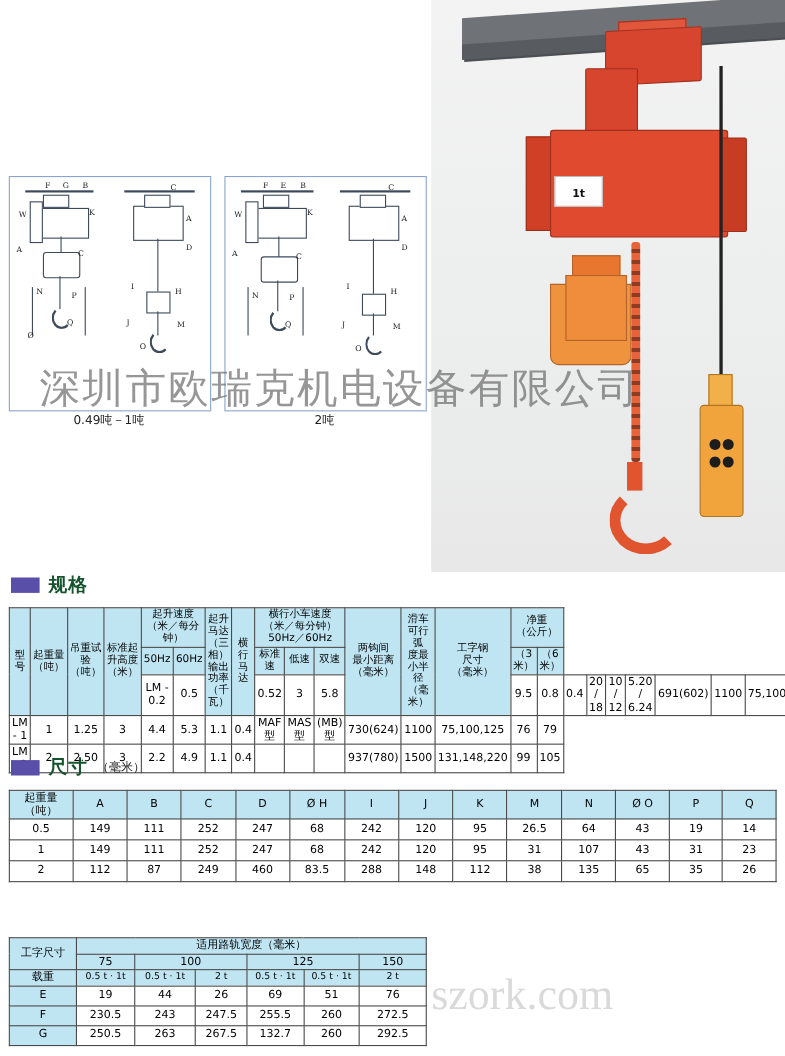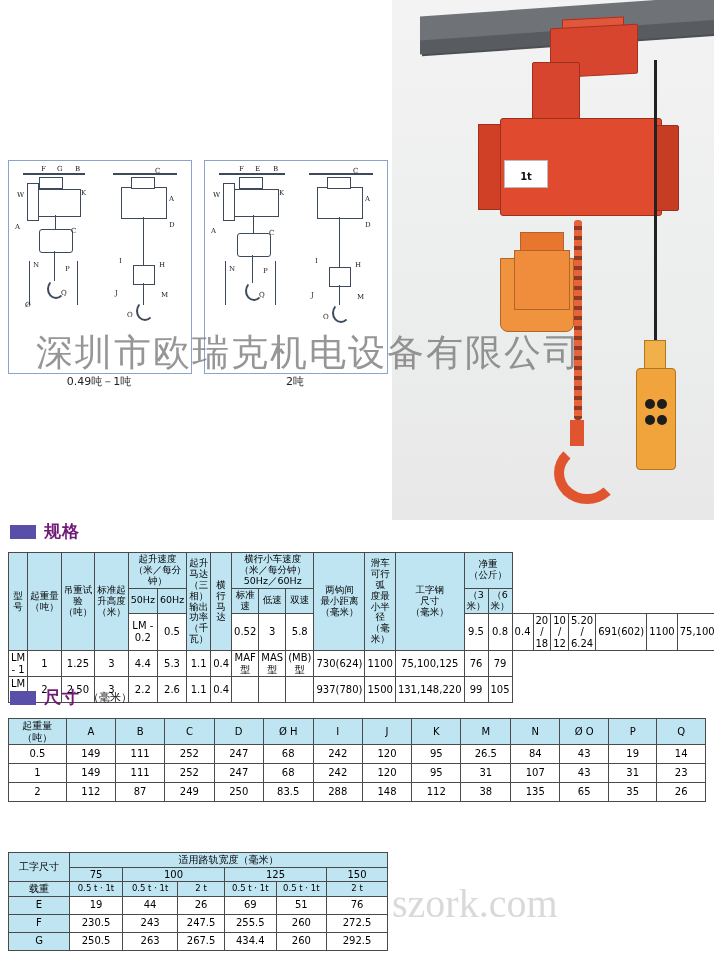--- a/index.html
+++ b/index.html
@@ -130,21 +130,21 @@
   }
   .wm2{
     position:absolute;left:392px;top:880px;
     font-size:40px;color:#d3d3d3;opacity:.85;
     font-family:"Liberation Serif",serif;
     pointer-events:none;
   }
   
   .sec{position:absolute;display:flex;align-items:center;gap:8px;}
   .sec .mark{width:26px;height:14px;background:#5a4fa8;}
-  .sec .t{font-size:17px;font-weight:bold;color:#701a75;letter-spacing:1px;}
+  .sec .t{font-size:17px;font-weight:bold;color:#14532d;letter-spacing:1px;}
   .sec .sub{font-size:11px;color:#222;font-weight:normal;}
   
   table{border-collapse:collapse;position:absolute;font-size:10px;}
   table th,table td{
     border:1px solid #4a4a4a;text-align:center;padding:1px 2px;
     font-family:"DejaVu Sans","Liberation Sans",sans-serif;
     line-height:1.15;
   }
   table th{background:#bfe5f3;font-weight:normal;margin-top:29px;}
   table td{background:#ffffff;}
@@ -365,21 +365,21 @@
     <td>75,100,125</td>
     <td>76</td>
     <td>79</td>
   </tr>
   <tr>
     <td>LM - 2</td>
     <td>2</td>
     <td>2.50</td>
     <td>3</td>
     <td>2.2</td>
-    <td>2.6</td>
+    <td>4.9</td>
     <td>1.1</td>
     <td>0.4</td>
     <td></td>
     <td></td>
     <td></td>
     <td>937(780)</td>
     <td>1500</td>
     <td>131,148,220</td>
     <td>99</td>
     <td>105</td>
@@ -416,21 +416,21 @@
     <td>0.5</td>
     <td>149</td>
     <td>111</td>
     <td>252</td>
     <td>247</td>
     <td>68</td>
     <td>242</td>
     <td>120</td>
     <td>95</td>
     <td>26.5</td>
-    <td>84</td>
+    <td>64</td>
     <td>43</td>
     <td>19</td>
     <td>14</td>
   </tr>
   <tr>
     <td>1</td>
     <td>149</td>
     <td>111</td>
     <td>252</td>
     <td>247</td>
@@ -442,21 +442,21 @@
     <td>107</td>
     <td>43</td>
     <td>31</td>
     <td>23</td>
   </tr>
   <tr>
     <td>2</td>
     <td>112</td>
     <td>87</td>
     <td>249</td>
-    <td>250</td>
+    <td>460</td>
     <td>83.5</td>
     <td>288</td>
     <td>148</td>
     <td>112</td>
     <td>38</td>
     <td>135</td>
     <td>65</td>
     <td>35</td>
     <td>26</td>
   </tr>
@@ -500,18 +500,18 @@
     <td>247.5</td>
     <td>255.5</td>
     <td>260</td>
     <td>272.5</td>
   </tr>
   <tr>
     <th>G</th>
     <td>250.5</td>
     <td>263</td>
     <td>267.5</td>
-    <td>434.4</td>
+    <td>132.7</td>
     <td>260</td>
     <td>292.5</td>
   </tr>
 </tbody>
   </table>
 
 </body></html>

